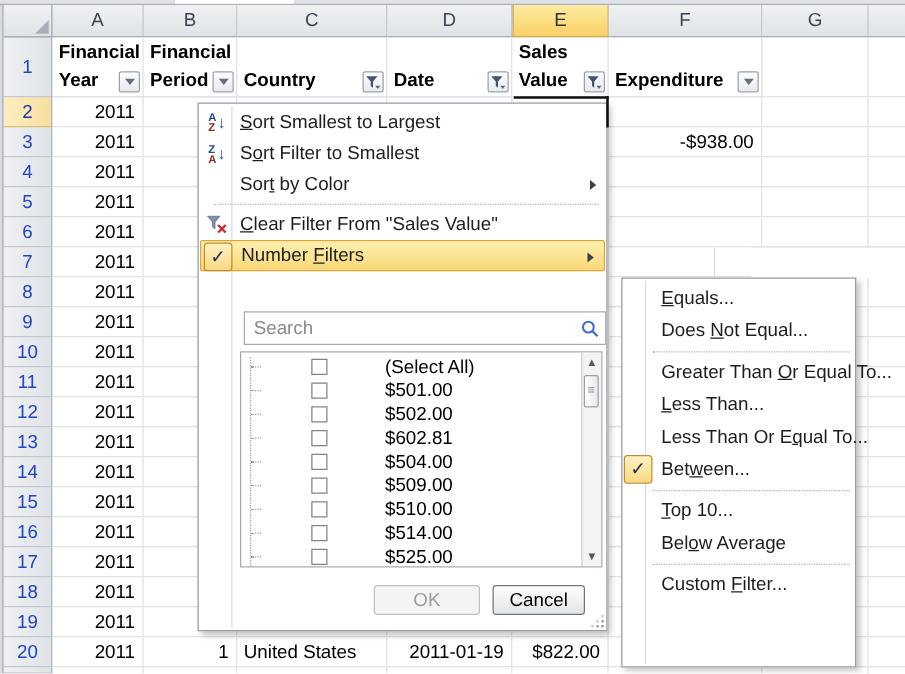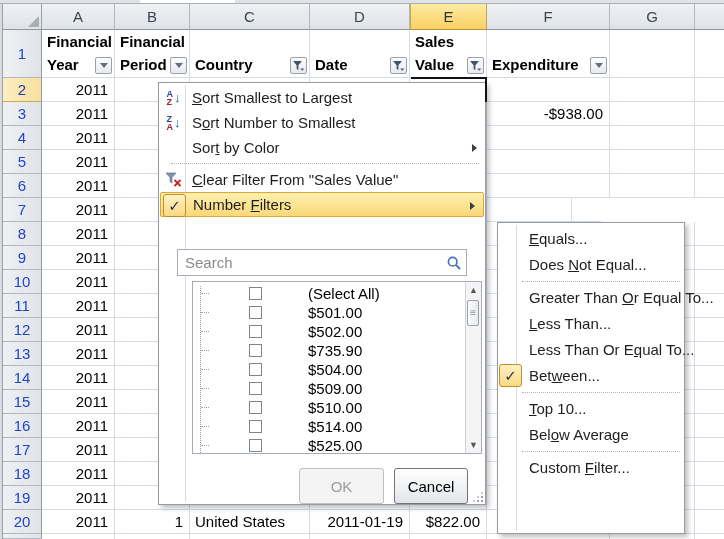--- a/index.html
+++ b/index.html
@@ -66,40 +66,40 @@
   .sort-ic{display:flex;align-items:center;}
   .sort-ic .col{display:flex;flex-direction:column;font-weight:bold;font-size:9px;line-height:8px;}
   .sort-ic .lt{color:#264a9e;} .sort-ic .lb{color:#8f2a2a;}
   .sort-ic .ar{font-size:13px;color:#264a9e;margin-left:1px;line-height:13px;}
 
   .chkbox{position:absolute;left:2px;top:1px;width:23px;height:23px;background:linear-gradient(#fff1c4,#fbd981);
           border:1px solid #c08f2f;border-radius:3px;color:#1f2f52;font-size:15px;font-weight:bold;
           display:flex;align-items:center;justify-content:center;}
 
   
-  .searchbox{position:absolute;left:18px;top:166px;width:290px;height:27px;border:1px solid #a5acb5;background:#fff;display:flex;align-items:center;justify-content:center;}
+  .searchbox{position:absolute;left:36px;top:166px;width:290px;height:27px;border:1px solid #a5acb5;background:#fff;display:flex;align-items:center;justify-content:center;}
   .searchbox input{flex:1;border:none;outline:none;font-family:inherit;font-size:15px;color:#444;padding:0 4px 0 7px;background:transparent;}
   .searchbox input::placeholder{color:#8a8a8a;opacity:1;}
   .mag{flex:none;margin-right:5px;display:flex;}
 
   
   .vlist{position:absolute;left:33px;top:198px;width:290px;height:173px;border:1px solid #a5acb5;background:#fff;overflow:hidden;}
   .vlist-inner{position:absolute;left:0;top:0;right:16px;bottom:0;padding:2px 0 0 4px;}
   .treeline{position:absolute;left:7px;top:4px;bottom:0;width:0;border-left:1px dotted #9aa0a8;}
   .vitem{position:relative;height:19px;display:flex;align-items:center;white-space:nowrap;gap:40px;}
   .vitem .conn{width:8px;height:0;border-top:1px dotted #9aa0a8;margin-left:4px;flex:none;}
   .vitem .cb{width:13px;height:13px;border:1px solid #7f858d;background:#fff;margin:0 6px 0 0;flex:none;}
   .scroll{position:absolute;right:0;top:0;bottom:0;width:16px;background:#f4f4f5;border-left:1px solid #cfd1d4;}
   .s-up{position:absolute;top:3px;left:0;right:0;text-align:center;font-size:9px;color:#53575c;line-height:10px;}
   .s-dn{position:absolute;bottom:3px;left:0;right:0;text-align:center;font-size:9px;color:#53575c;line-height:10px;}
   .s-thumb{position:absolute;left:1px;top:18px;width:12px;height:26px;background:linear-gradient(90deg,#fdfdfd,#e8eaec);
            border:1px solid #9aa0a8;border-radius:2px;color:#8a9099;font-size:10px;line-height:24px;text-align:center;}
 
   
-  .btn{position:absolute;top:385px;height:36px;font-family:inherit;font-size:15px;border-radius:3px;}
+  .btn{position:absolute;top:385px;height:24px;font-family:inherit;font-size:15px;border-radius:3px;}
   .btn-ok{left:140px;width:85px;background:#f4f4f4;border:1px solid #bcc0c4;color:#9c9c9c;}
   .btn-cancel{left:235px;width:74px;background:linear-gradient(#fefefe,#e2e5e8);border:1px solid #707579;color:#000;}
   .grip{position:absolute;right:2px;bottom:2px;width:10px;height:10px;}
   .grip::before{content:"";position:absolute;width:2px;height:2px;background:#9ba2ab;right:0;bottom:0;
         box-shadow:-4px 0 #9ba2ab,0 -4px #9ba2ab,-8px 0 #c6cbd1,0 -8px #c6cbd1,-4px -4px #c6cbd1;}
 
   
   .submenu{position:absolute;left:497px;top:222px;width:188px;height:312px;background:#fff;border:1px solid #979ba3;
            box-shadow:3px 3px 5px rgba(0,0,0,0.25);z-index:15;padding-top:3px;}
   .sm-gutterline{position:absolute;left:18px;top:2px;bottom:2px;width:1px;background:#d9dbde;}
@@ -433,21 +433,21 @@
     </div>
 
     <div class="mi">
       <span class="mi-ic sort-ic">
         <span class="col">
             <span class="lt">Z</span>
             <span class="lb">A</span>
           </span>
           <span class="ar">↓</span>
       </span>
-      <span><span>S</span><u>o</u><span>rt Number to Smallest</span></span>
+      <span><span>S</span><u>o</u><span>rt Filter to Smallest</span></span>
     </div>
 
     <div class="mi">
       <span><span>Sor</span><u>t</u><span> by Color</span></span>
       <span class="marrow"></span>
     </div>
 
     <div class="menusep"></div>
 
     <div class="mi">
@@ -491,21 +491,21 @@
             <span>$501.00</span>
           </div>
         <div class="vitem">
             <span class="conn"></span>
             <span class="cb"></span>
             <span>$502.00</span>
           </div>
         <div class="vitem">
             <span class="conn"></span>
             <span class="cb"></span>
-            <span>$735.90</span>
+            <span>$602.81</span>
           </div>
         <div class="vitem">
             <span class="conn"></span>
             <span class="cb"></span>
             <span>$504.00</span>
           </div>
         <div class="vitem">
             <span class="conn"></span>
             <span class="cb"></span>
             <span>$509.00</span>

